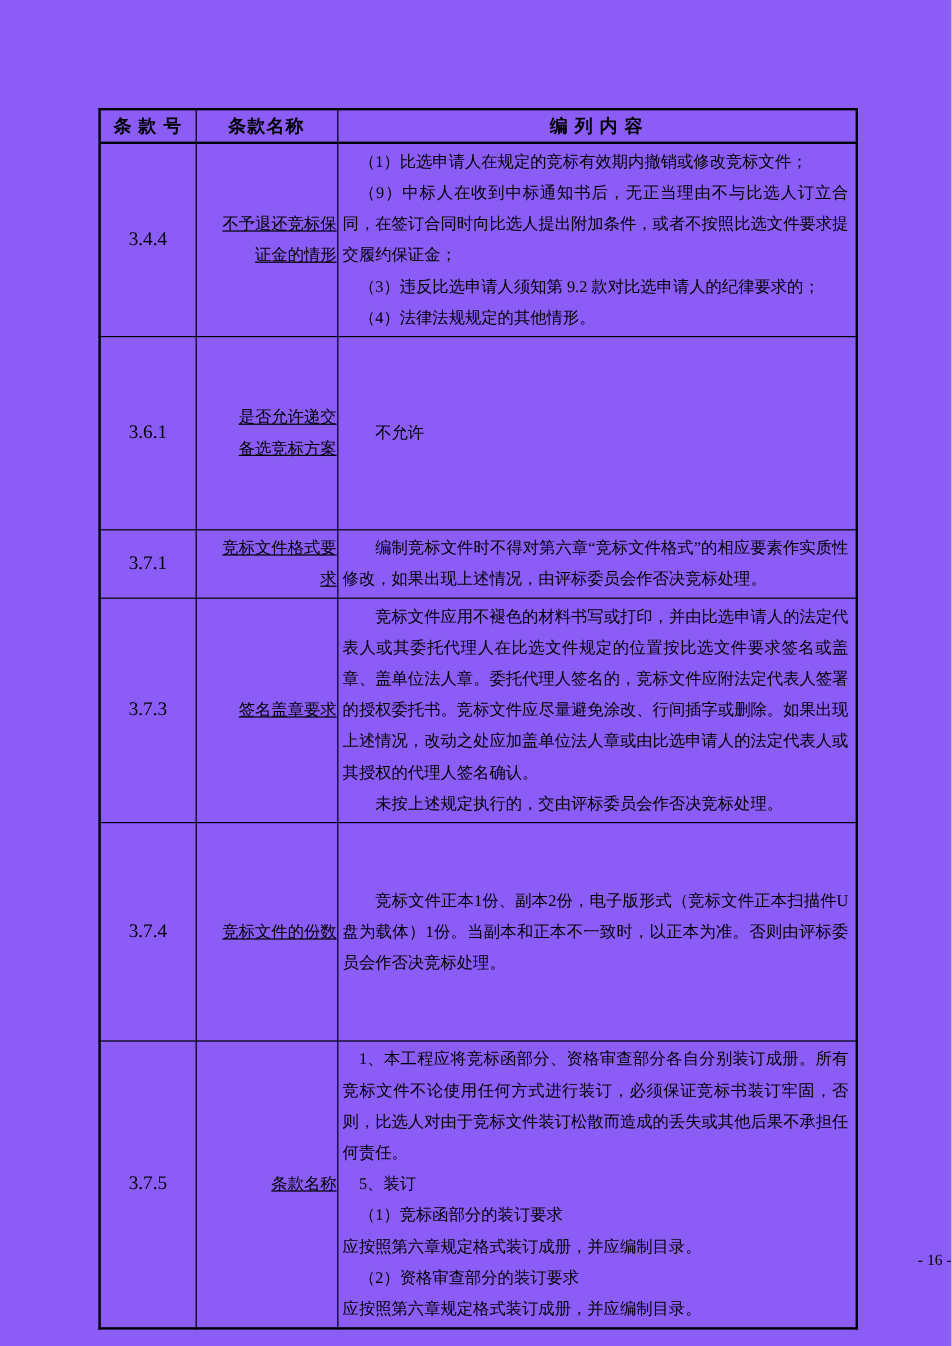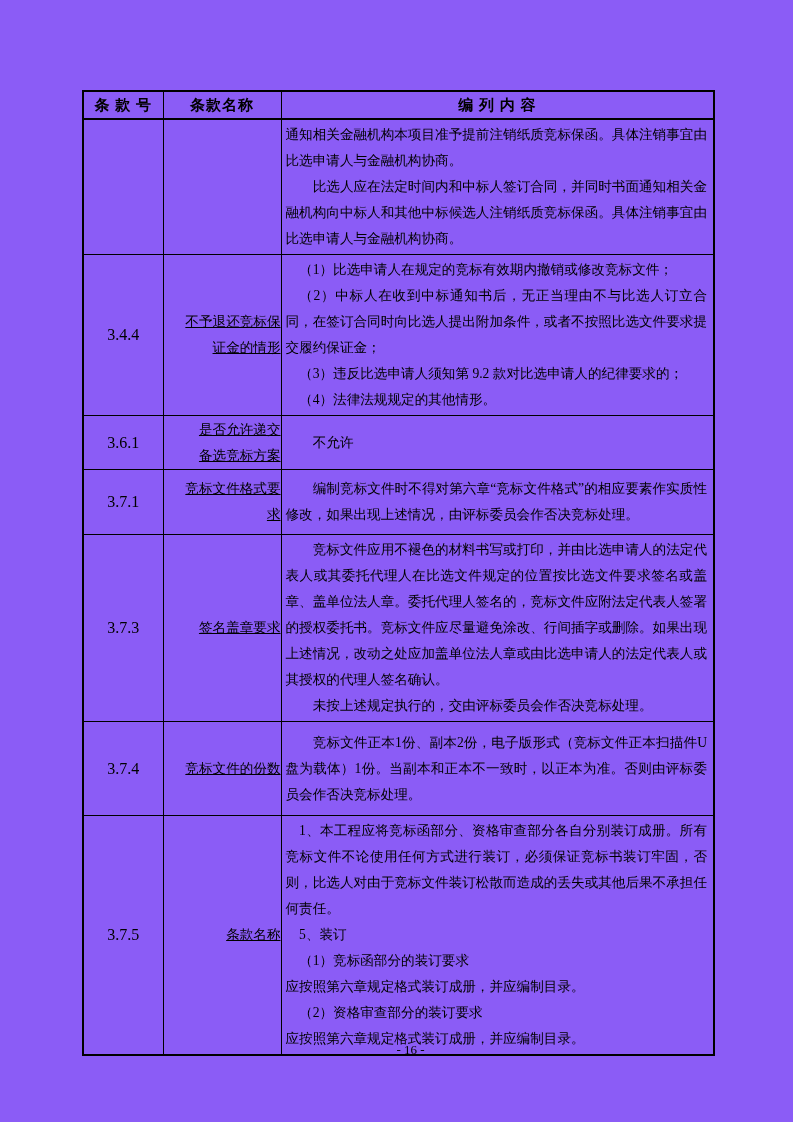--- a/index.html
+++ b/index.html
@@ -57,21 +57,21 @@
   tbody tr:nth-child(1) { height:124px; }
   tbody tr:nth-child(2) { height:161px; }
   tbody tr:nth-child(3) { height:54px; }
   tbody tr:nth-child(4) { height:65px; }
   tbody tr:nth-child(5) { height:182px; }
   tbody tr:nth-child(6) { height:94px; }
   tbody tr:nth-child(7) { height:233px; }
   .footer {
     position:absolute;
     left:0; right:0; top:1042px;
-    text-align:center;
+    text-align:right;
     font-size:13px;
     padding-left:28px;
   }
 </style>
 </head>
 <body>
 
 <div class="page">
 
   <table class="clause-table">
@@ -82,34 +82,26 @@
     </colgroup>
     <thead>
       <tr>
         <th>条 款 号</th>
         <th>条款名称</th>
         <th>编  列  内  容</th>
       </tr>
     </thead>
     <tbody>
       <tr>
-        <td class="c1"></td>
-        <td class="c2"></td>
-        <td class="c3">
-            <div class="para ind-0">通知相关金融机构本项目准予提前注销纸质竞标保函。具体注销事宜由比选申请人与金融机构协商。</div>
-            <div class="para ind-2">比选人应在法定时间内和中标人签订合同，并同时书面通知相关金融机构向中标人和其他中标候选人注销纸质竞标保函。具体注销事宜由比选申请人与金融机构协商。</div>
-          </td>
-      </tr>
-      <tr>
         <td class="c1">3.4.4</td>
         <td class="c2">不予退还竞标保
 证金的情形</td>
         <td class="c3">
             <div class="para ind-1">（1）比选申请人在规定的竞标有效期内撤销或修改竞标文件；</div>
-            <div class="para ind-1">（2）中标人在收到中标通知书后，无正当理由不与比选人订立合同，在签订合同时向比选人提出附加条件，或者不按照比选文件要求提交履约保证金；</div>
+            <div class="para ind-1">（9）中标人在收到中标通知书后，无正当理由不与比选人订立合同，在签订合同时向比选人提出附加条件，或者不按照比选文件要求提交履约保证金；</div>
             <div class="para ind-1">（3）违反比选申请人须知第 9.2 款对比选申请人的纪律要求的；</div>
             <div class="para ind-1">（4）法律法规规定的其他情形。</div>
           </td>
       </tr>
       <tr>
         <td class="c1">3.6.1</td>
         <td class="c2">是否允许递交
 备选竞标方案</td>
         <td class="c3">
             <div class="para ind-2">不允许</div>

